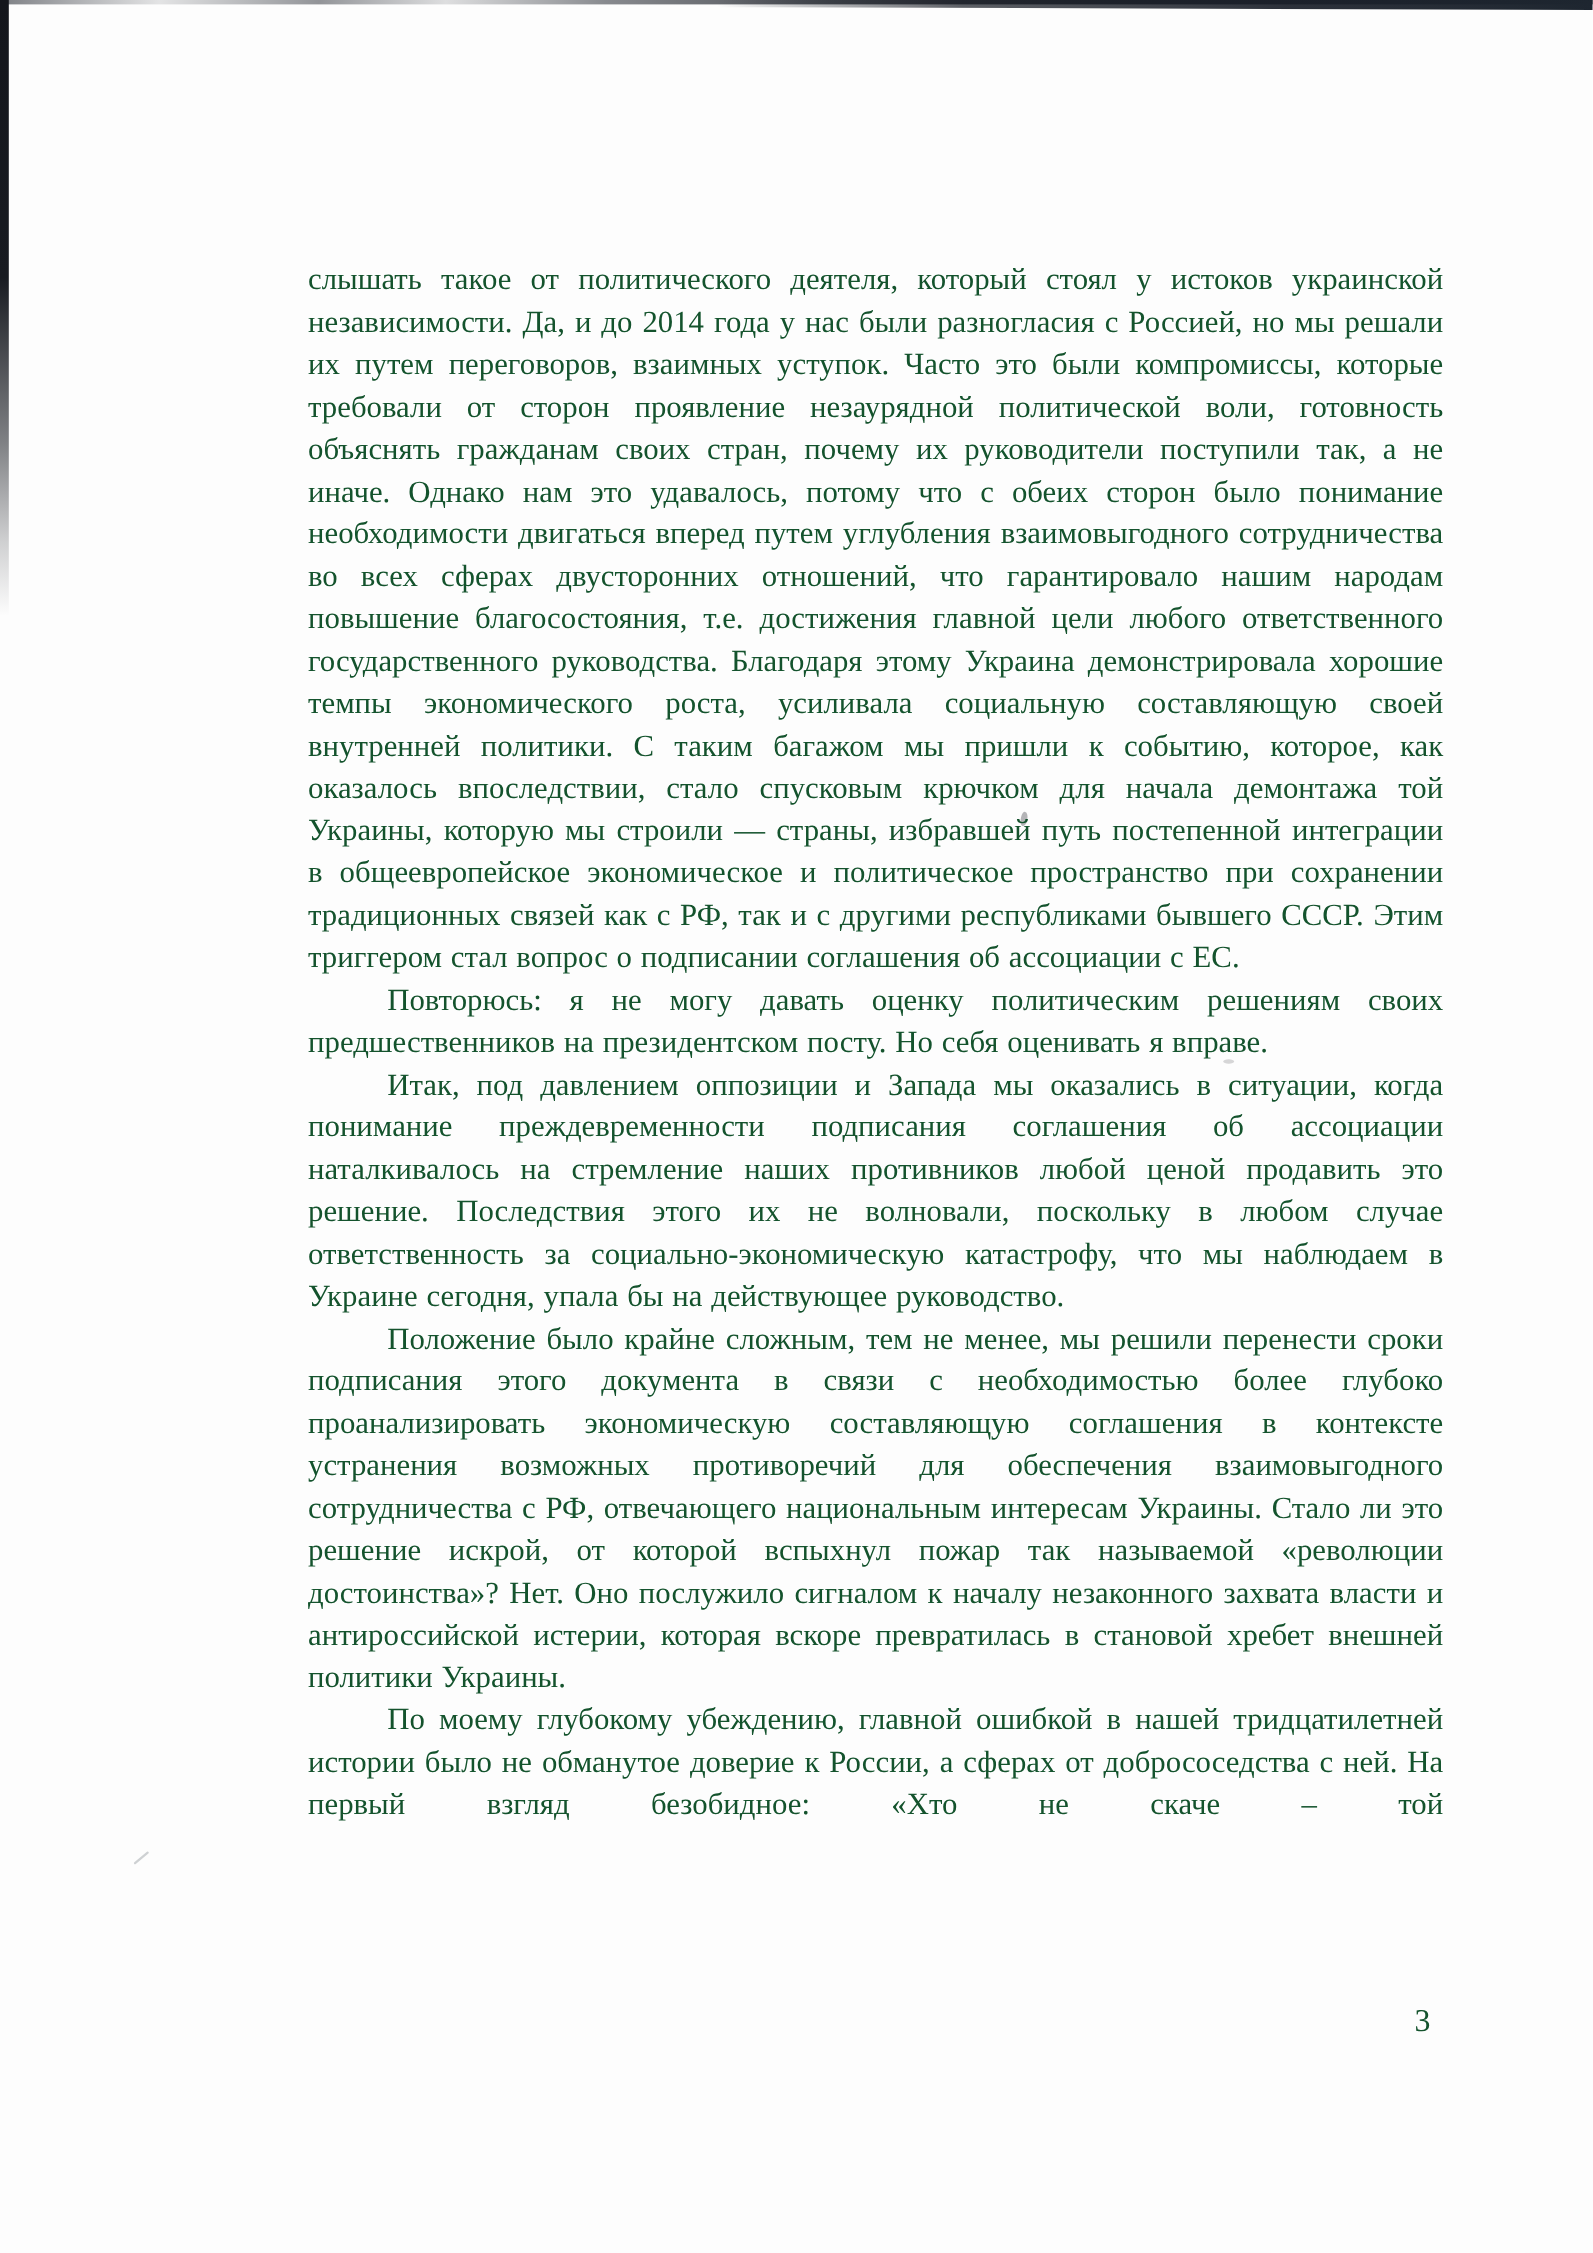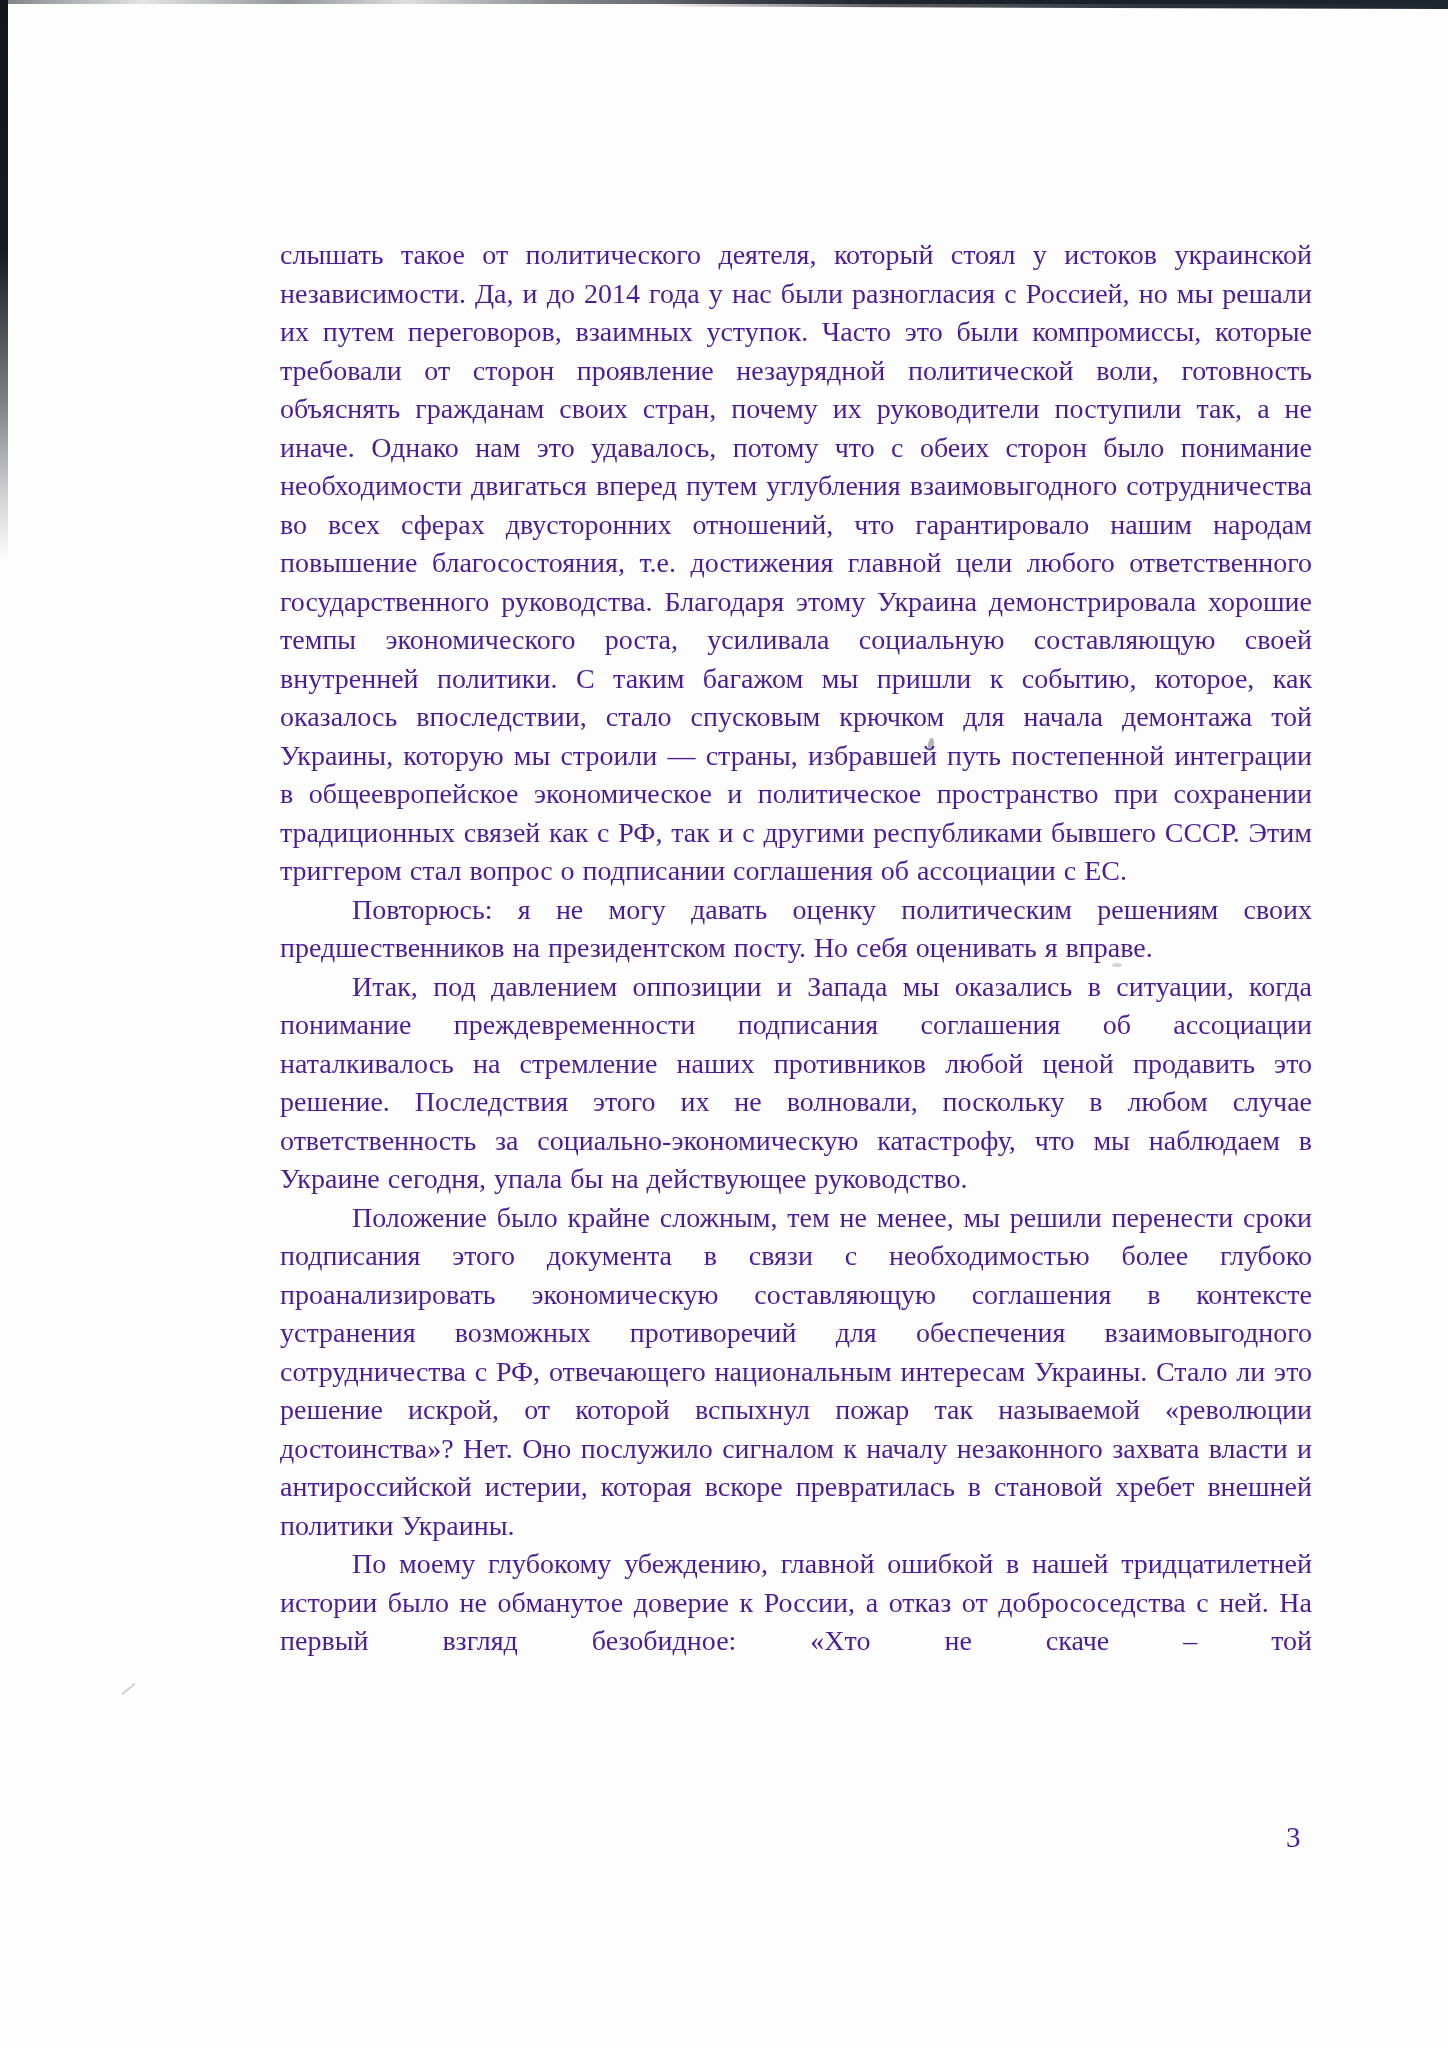--- a/index.html
+++ b/index.html
@@ -8,21 +8,21 @@
     padding: 0;
     background: #ffffff;
   }
   .page {
     position: relative;
     width: 1448px;
     height: 2048px;
     background: #fdfdfd;
     overflow: hidden;
     font-family: "Liberation Serif", "DejaVu Serif", serif;
-    color: #4c1d95;
+    color: #14532d;
   }
   
   .edge-top-a {
     position: absolute;
     top: 0; left: 0;
     width: 100%; height: 4px;
     background: linear-gradient(90deg,
       rgba(40,44,52,.60) 0%, rgba(40,44,52,.12) 10%,
       rgba(40,44,52,.50) 20%, rgba(40,44,52,.15) 28%,
       rgba(40,44,52,.55) 38%, rgba(30,34,42,.80) 52%,
@@ -111,18 +111,18 @@
   <div class="edge-left"></div>
   <div class="speck-1"></div>
   <div class="speck-2"></div>
   <div class="speck-3"></div>
 
   <div class="text-block">
     <p class="no-indent">слышать такое от политического деятеля, который стоял у истоков украинской независимости. Да, и до 2014 года у нас были разногласия с Россией, но мы решали их путем переговоров, взаимных уступок. Часто это были компромиссы, которые требовали от сторон проявление незаурядной политической воли, готовность объяснять гражданам своих стран, почему их руководители поступили так, а не иначе. Однако нам это удавалось, потому что с обеих сторон было понимание необходимости двигаться вперед путем углубления взаимовыгодного сотрудничества во всех сферах двусторонних отношений, что гарантировало нашим народам повышение благосостояния, т.е. достижения главной цели любого ответственного государственного руководства. Благодаря этому Украина демонстрировала хорошие темпы экономического роста, усиливала социальную составляющую своей внутренней политики. С таким багажом мы пришли к событию, которое, как оказалось впоследствии, стало спусковым крючком для начала демонтажа той Украины, которую мы строили — страны, избравшей путь постепенной интеграции в общеевропейское экономическое и политическое пространство при сохранении традиционных связей как с РФ, так и с другими республиками бывшего СССР. Этим триггером стал вопрос о подписании соглашения об ассоциации с ЕС.</p>
     <p>Повторюсь: я не могу давать оценку политическим решениям своих предшественников на президентском посту. Но себя оценивать я вправе.</p>
     <p>Итак, под давлением оппозиции и Запада мы оказались в ситуации, когда понимание преждевременности подписания соглашения об ассоциации наталкивалось на стремление наших противников любой ценой продавить это решение. Последствия этого их не волновали, поскольку в любом случае ответственность за социально-экономическую катастрофу, что мы наблюдаем в Украине сегодня, упала бы на действующее руководство.</p>
     <p>Положение было крайне сложным, тем не менее, мы решили перенести сроки подписания этого документа в связи с необходимостью более глубоко проанализировать экономическую составляющую соглашения в контексте устранения возможных противоречий для обеспечения взаимовыгодного сотрудничества с РФ, отвечающего национальным интересам Украины. Стало ли это решение искрой, от которой вспыхнул пожар так называемой «революции достоинства»? Нет. Оно послужило сигналом к началу незаконного захвата власти и антироссийской истерии, которая вскоре превратилась в становой хребет внешней политики Украины.</p>
-    <p class="fill-last">По моему глубокому убеждению, главной ошибкой в нашей тридцатилетней истории было не обманутое доверие к России, а отказ от добрососедства с ней. На первый взгляд безобидное: «Хто не скаче – той</p>
+    <p class="fill-last">По моему глубокому убеждению, главной ошибкой в нашей тридцатилетней истории было не обманутое доверие к России, а сферах от добрососедства с ней. На первый взгляд безобидное: «Хто не скаче – той</p>
   </div>
 
   <div class="page-num">3</div>
 
 </div>
 
 </body></html>

